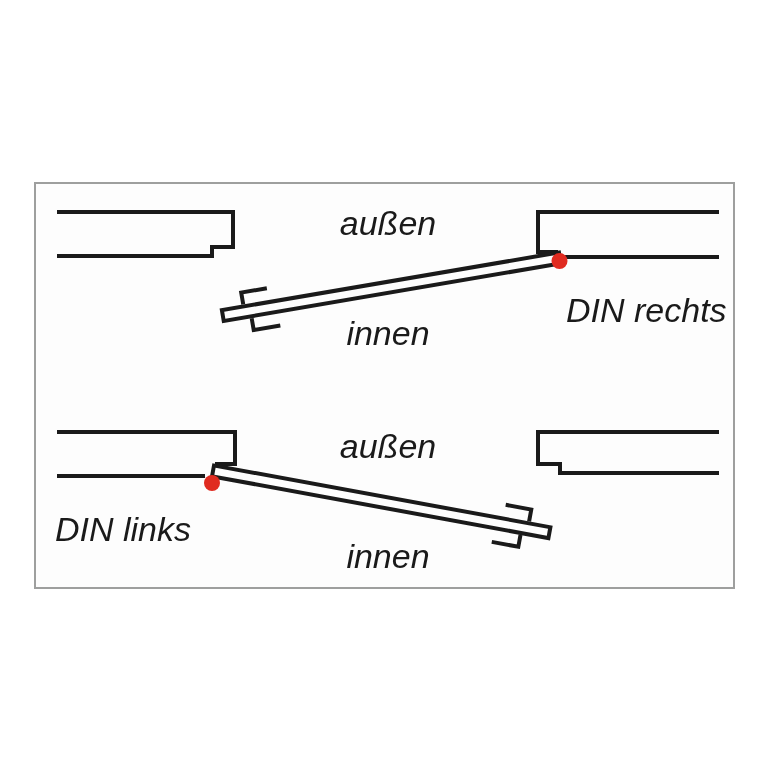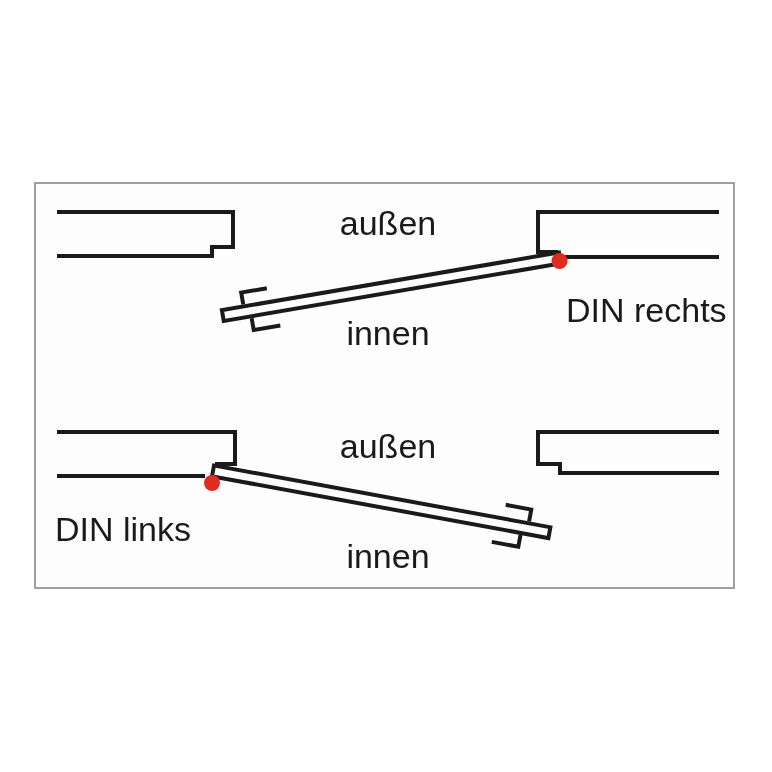--- a/index.html
+++ b/index.html
@@ -14,20 +14,21 @@
     padding: 0;
     width: 772px;
     height: 772px;
     background: var(--page-bg);
     overflow: hidden;
   }
   .stage {
     position: relative;
     width: 736px;
     height: 772px;
+    font-style: italic;
   }
   svg {
     display: block;
   }
   .panel-rect {
     fill: var(--panel-bg);
     stroke: var(--panel-border-color);
     stroke-width: 2;
   }
   .wall, .stub, .handle {

